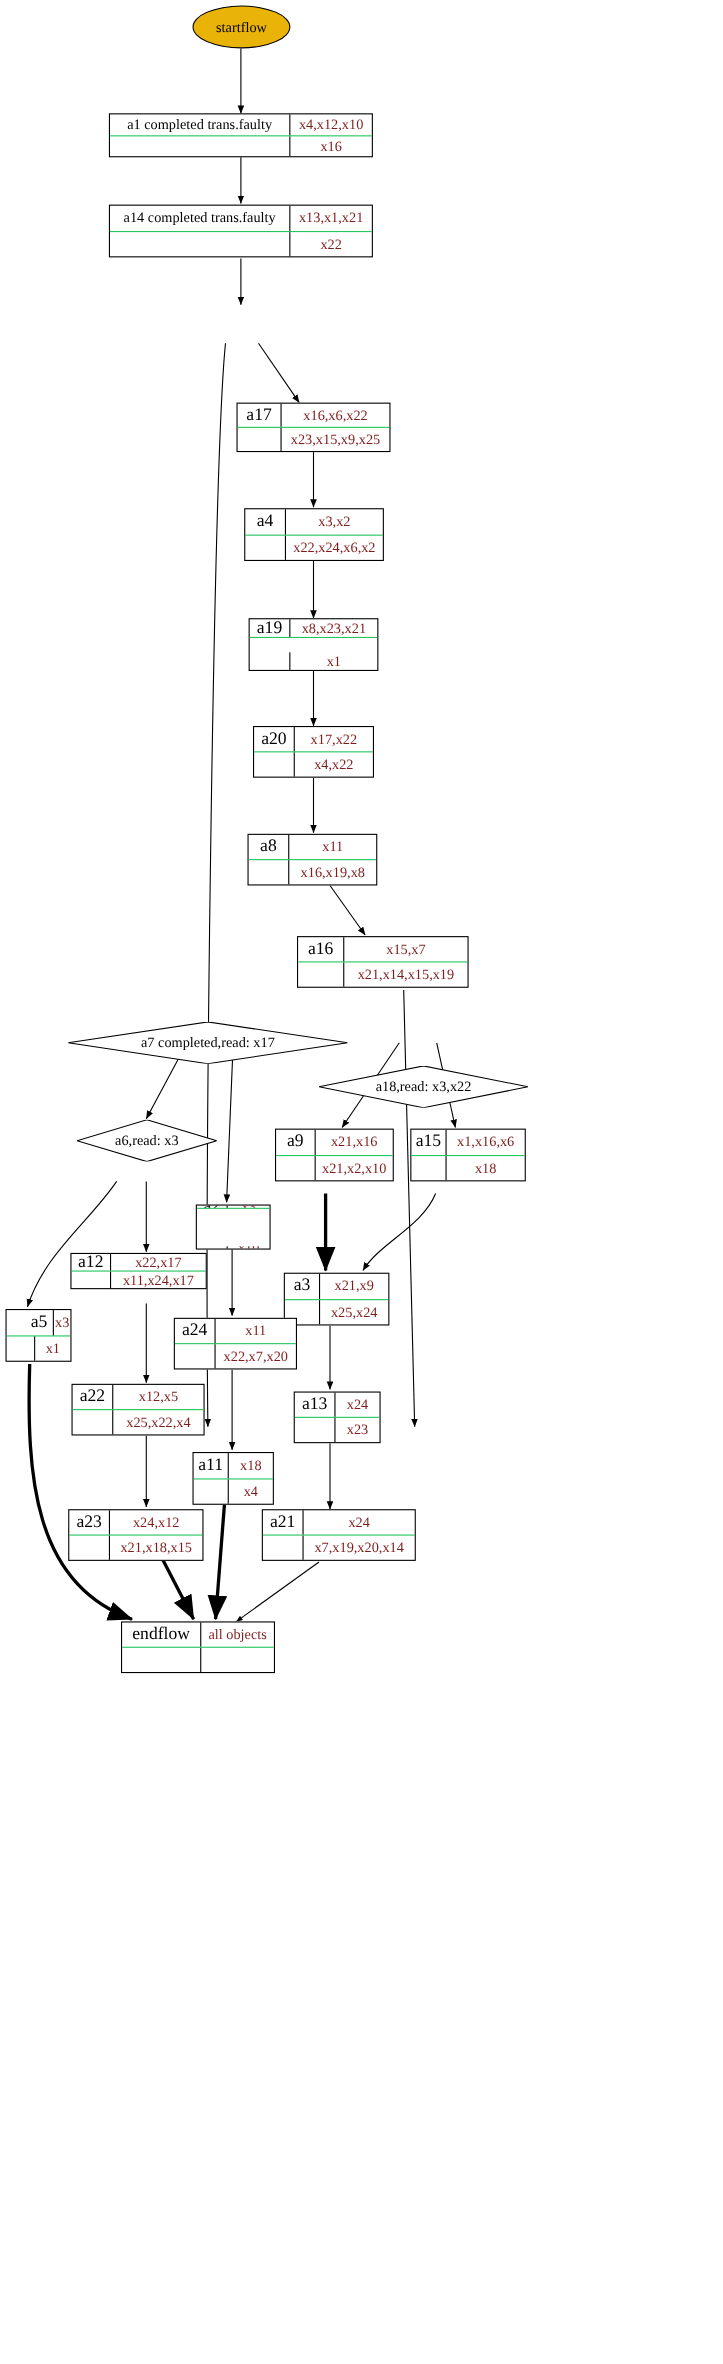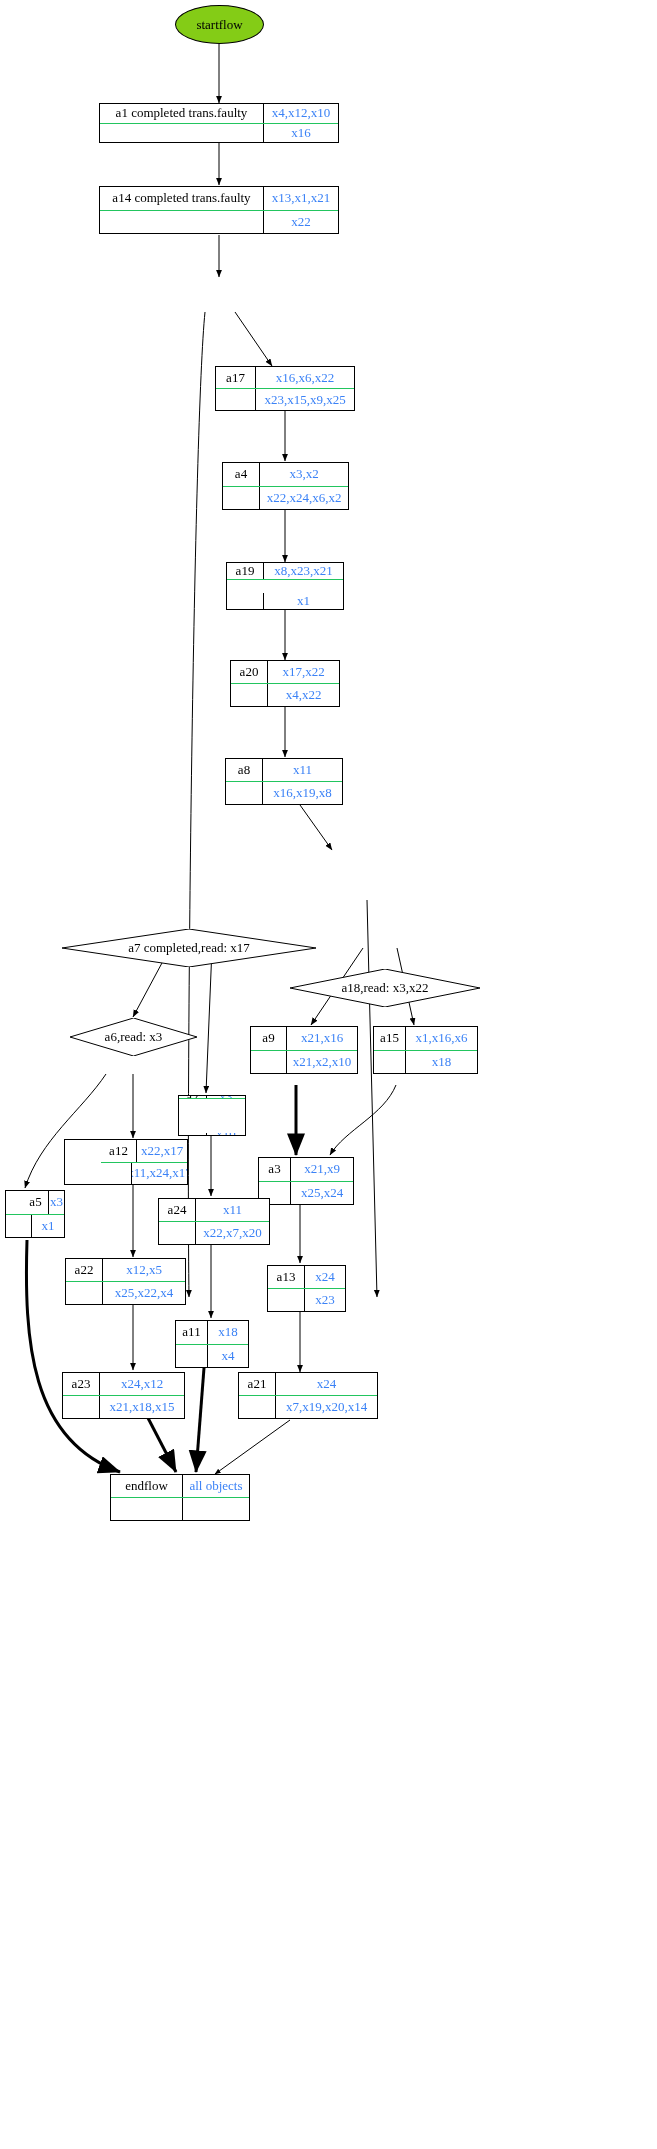--- a/index.html
+++ b/index.html
@@ -38,45 +38,45 @@
   }
   .node .row.top {
     border-bottom: 1px solid #22c55e;
   }
   .node .cell-l {
     box-sizing: border-box;
     border-right: 1px solid #000000;
     display: flex;
     align-items: center;
     justify-content: center;
-    font-size: 13px;
+    font-size: 16px;
     color: #000000;
     white-space: nowrap;
     overflow: hidden;
   }
   .node .cell-r {
     box-sizing: border-box;
     flex: 1 1 auto;
     display: flex;
     align-items: center;
     justify-content: center;
     font-size: 13px;
-    color: #3b82f6;
+    color: #7f1d1d;
     white-space: nowrap;
     overflow: hidden;
   }
   .node.wide .cell-l {
     font-size: 13px;
   }
   .ellipse {
     position: absolute;
     box-sizing: border-box;
     border: 1px solid #000000;
     border-radius: 50%;
-    background: #84cc16;
+    background: #eab308;
     display: flex;
     align-items: center;
     justify-content: center;
     font-size: 13px;
     color: #000000;
     white-space: nowrap;
   }
   .diamond-wrap {
     position: absolute;
   }
@@ -252,20 +252,30 @@
     <div class="row top">
       <div class="cell-l" style="width:37px;">a8</div>
       <div class="cell-r">x11</div>
     </div>
     <div class="row">
       <div class="cell-l" style="width:37px;"></div>
       <div class="cell-r">x16,x19,x8</div>
     </div>
   </div>
 
+  <div class="node" style="left:270px; top:851px; width:156px; height:47px;">
+    <div class="row top">
+      <div class="cell-l" style="width:42px;">a16</div>
+      <div class="cell-r">x15,x7</div>
+    </div>
+    <div class="row">
+      <div class="cell-l" style="width:42px;"></div>
+      <div class="cell-r">x21,x14,x15,x19</div>
+    </div>
+  </div>
 
   <div class="diamond-wrap" style="left:62px; top:929px; width:254px; height:38px;">
     <svg width="254" height="38">
       <polygon points="127,0 254,19 127,38 0,19" fill="#ffffff" stroke="#000000" stroke-width="1"></polygon>
     </svg>
     <div class="diamond-label">a7  completed,read: x17</div>
   </div>
 
   <div class="diamond-wrap" style="left:290px; top:969px; width:190px; height:38px;">
     <svg width="190" height="38">
@@ -307,21 +317,21 @@
     <div class="row top">
       <div class="cell-l" style="width:28px;">a2</div>
       <div class="cell-r">x3</div>
     </div>
     <div class="row">
       <div class="cell-l" style="width:28px;"></div>
       <div class="cell-r">x10</div>
     </div>
   </div>
 
-  <div class="node" style="left:64px; top:1139px; width:124px; height:46px;padding-left:36px;">
+  <div class="node" style="left:64px; top:1139px; width:124px; height:33px;">
     <div class="row top">
       <div class="cell-l" style="width:36px;">a12</div>
       <div class="cell-r">x22,x17</div>
     </div>
     <div class="row">
       <div class="cell-l" style="width:36px;"></div>
       <div class="cell-r">x11,x24,x17</div>
     </div>
   </div>
 

